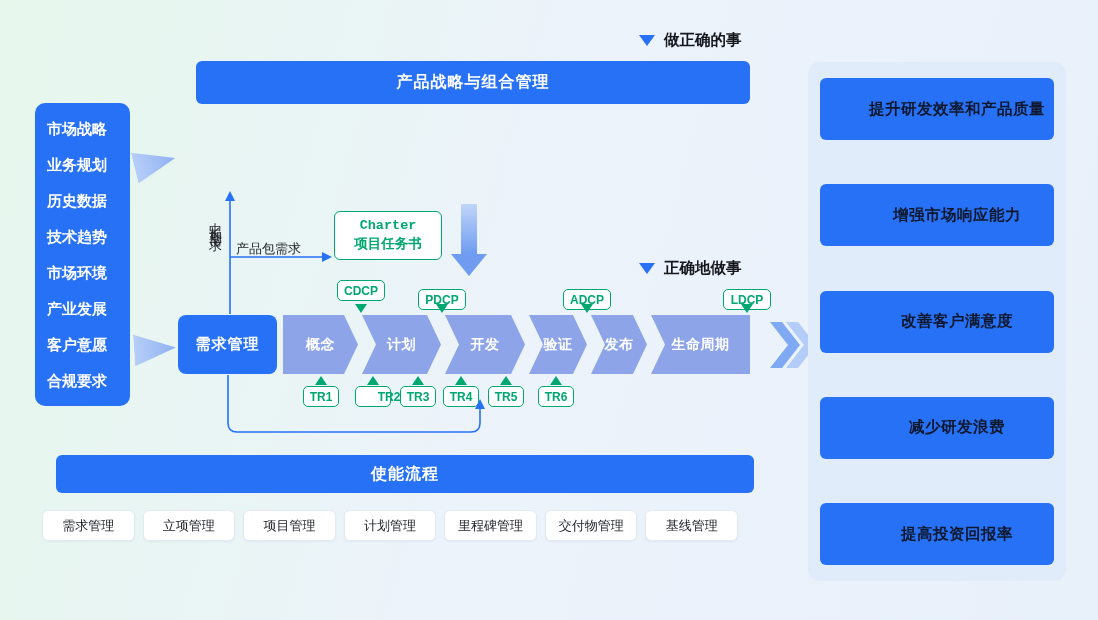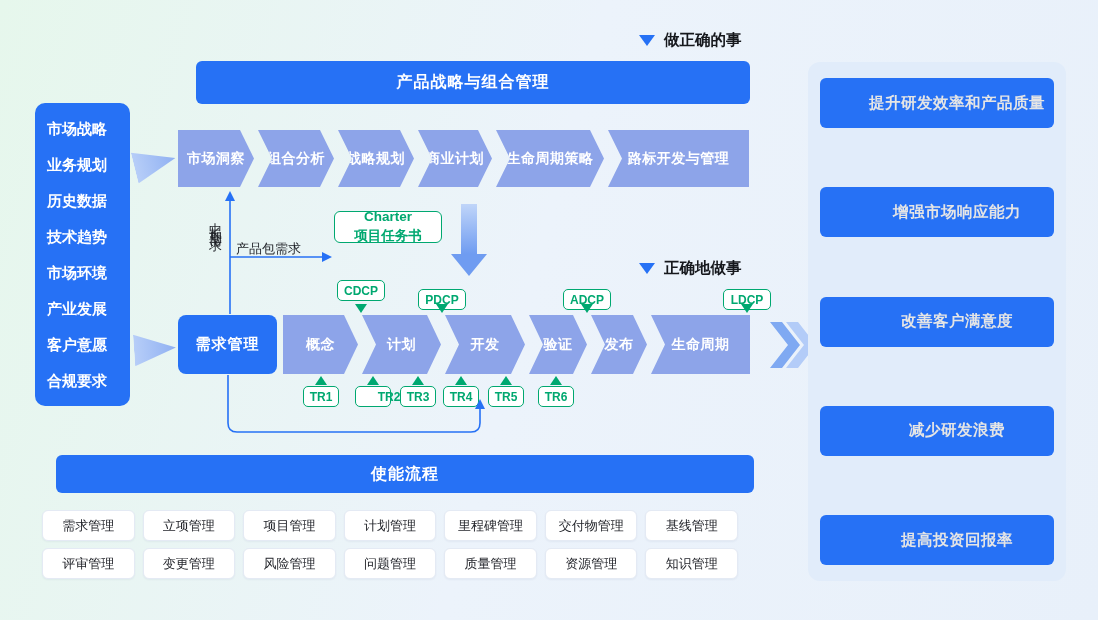--- a/index.html
+++ b/index.html
@@ -43,23 +43,23 @@
   
   .pill { position:absolute; background:#fff; border:1px solid #00a870; color:#00a870; border-radius:5px;
           font-size:12px; font-weight:700; display:flex; align-items:center; justify-content:center; }
   .dcp { width:48px; height:21px; }
   .trp { width:36px; height:21px; }
   .tri-down { position:absolute; width:0; height:0; border-left:6px solid transparent;
               border-right:6px solid transparent; border-top:9px solid #00a870; }
   .tri-up   { position:absolute; width:0; height:0; border-left:6px solid transparent;
               border-right:6px solid transparent; border-bottom:9px solid #00a870; }
 
-  .charter { left:334px; top:211px; width:108px; height:32px; background:#fff; border:1.5px solid #00a870;
+  .charter { left:334px; top:211px; width:108px; height:49px; background:#fff; border:1.5px solid #00a870;
              border-radius:6px; color:#00a870; display:flex; flex-direction:column; align-items:center;
-             justify-content:center; font-size:13.5px; font-weight:700; line-height:1.4; }
+             justify-content:center; font-size:13.5px; font-weight:700; line-height:1.4;font-family:Liberation Mono, monospace; }
 
   .vtext { left:206px; top:212px; writing-mode:vertical-rl; font-size:13px; color:#1c1e24;
            letter-spacing:4px; font-weight:500; }
   .htext { left:236px; top:240px; font-size:13px; color:#1c1e24; font-weight:500; }
 
   
   .down-arrow { left:451px; top:204px; width:36px; }
   .down-arrow .shaft { width:16px; height:50px; margin:0 auto; background:linear-gradient(#c0d5f9,#6f9cf1); }
   .down-arrow .head  { width:0; height:0; border-left:18px solid transparent; border-right:18px solid transparent;
                        border-top:22px solid #6f9cf1; }
@@ -69,21 +69,21 @@
 
   
   .enable-row { left:42px; width:696px; height:31px; display:flex; gap:8px; }
   .enable-box { flex:1; background:#fff; border:1px solid #e4eaf4; border-radius:6px; color:#23252b;
                 font-size:13px; font-weight:500; display:flex; align-items:center; justify-content:center;
                 box-shadow:0 1px 2px rgba(20,40,90,.05); }
 
   
   .right-panel { left:808px; top:62px; width:258px; height:519px; background:#e1ecfa; border-radius:12px;
                  display:flex; flex-direction:column; justify-content:space-between; padding:16px 12px; }
-  .benefit { height:50px; background:#2671f5; border-radius:6px; color:#e5e5e5; font-size:15.5px;
+  .benefit { height:62px; background:#2671f5; border-radius:6px; color:#0f172a; font-size:15.5px;
              font-weight:700; display:flex; align-items:center; justify-content:center; letter-spacing:.5px;padding-left:40px; }
 
   svg.lines { pointer-events:none; }
 </style>
 </head>
 <body>
 
 <div class="canvas">
 
   <div class="abs left-panel">
@@ -100,28 +100,20 @@
   <div class="abs in-arrow" style="left:134px; top:145px; transform:rotate(-14deg);"></div>
   <div class="abs in-arrow" style="left:134px; top:331px; transform:rotate(-4deg);"></div>
 
   <div class="abs caption" style="left:639px; top:30px;">
     <div class="flag"></div>
     <span>做正确的事</span>
   </div>
 
   <div class="abs banner" style="left:196px; top:61px; width:554px; height:43px;">产品战略与组合管理</div>
 
-  <div class="abs prow" style="left:178px; top:130px; width:572px; height:57px;">
-    <div class="chev chev-first" style="width:76px">市场洞察</div>
-    <div class="chev chev-mid" style="width:76px">组合分析</div>
-    <div class="chev chev-mid" style="width:76px">战略规划</div>
-    <div class="chev chev-mid" style="width:74px">商业计划</div>
-    <div class="chev chev-mid" style="width:108px">生命周期策略</div>
-    <div class="chev chev-last" style="width:141px">路标开发与管理</div>
-  </div>
 
   <div class="abs vtext">中长期需求</div>
   <div class="abs htext">产品包需求</div>
 
   <div class="abs charter">
     <div>Charter</div>
     <div>项目任务书</div>
   </div>
 
   <div class="abs down-arrow">
@@ -180,29 +172,20 @@
 
   <div class="abs enable-row" style="top:510px;">
     <div class="enable-box">需求管理</div>
     <div class="enable-box">立项管理</div>
     <div class="enable-box">项目管理</div>
     <div class="enable-box">计划管理</div>
     <div class="enable-box">里程碑管理</div>
     <div class="enable-box">交付物管理</div>
     <div class="enable-box">基线管理</div>
   </div>
-  <div class="abs enable-row" style="top:548px;">
-    <div class="enable-box">评审管理</div>
-    <div class="enable-box">变更管理</div>
-    <div class="enable-box">风险管理</div>
-    <div class="enable-box">问题管理</div>
-    <div class="enable-box">质量管理</div>
-    <div class="enable-box">资源管理</div>
-    <div class="enable-box">知识管理</div>
-  </div>
 
   <div class="abs" style="left:770px; top:322px; width:48px; height:46px;">
     <div class="dbl-chev abs" style="left:0; top:0; background:#7fa9f2;"></div>
     <div class="dbl-chev abs" style="left:16px; top:0; background:#b3ccf8;"></div>
   </div>
 
   <div class="abs right-panel">
     <div class="benefit">提升研发效率和产品质量</div>
     <div class="benefit">增强市场响应能力</div>
     <div class="benefit">改善客户满意度</div>

